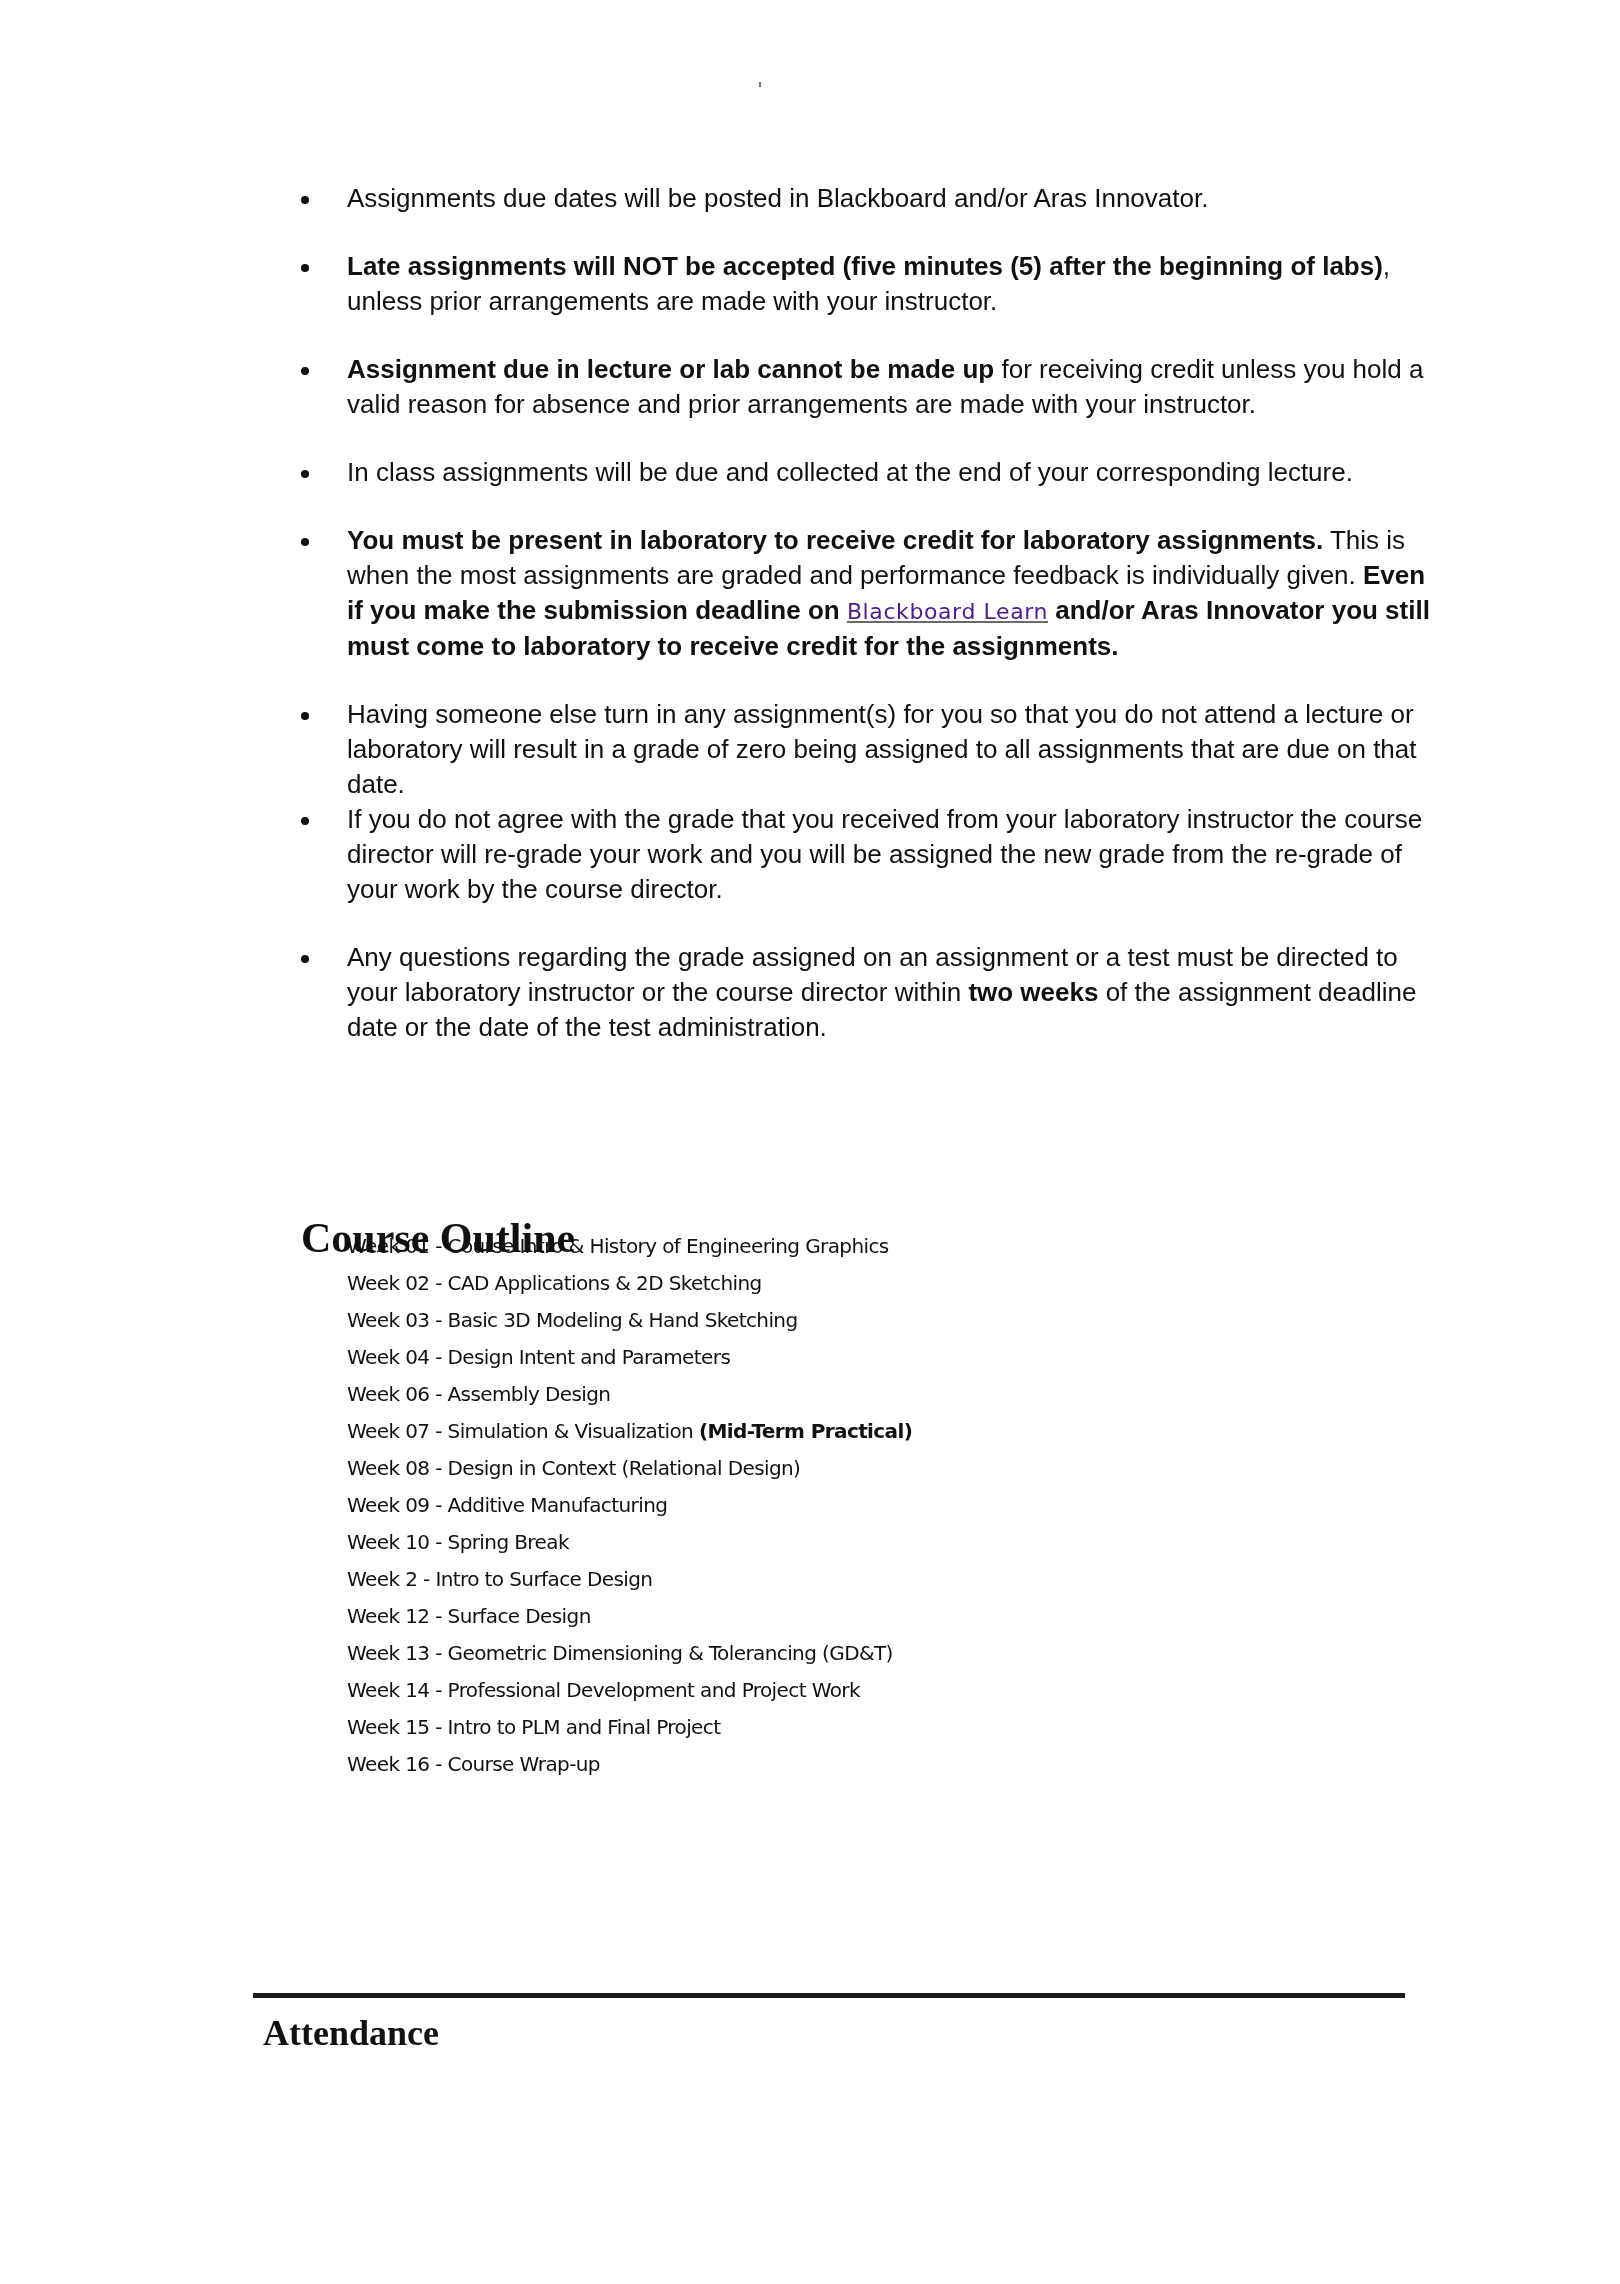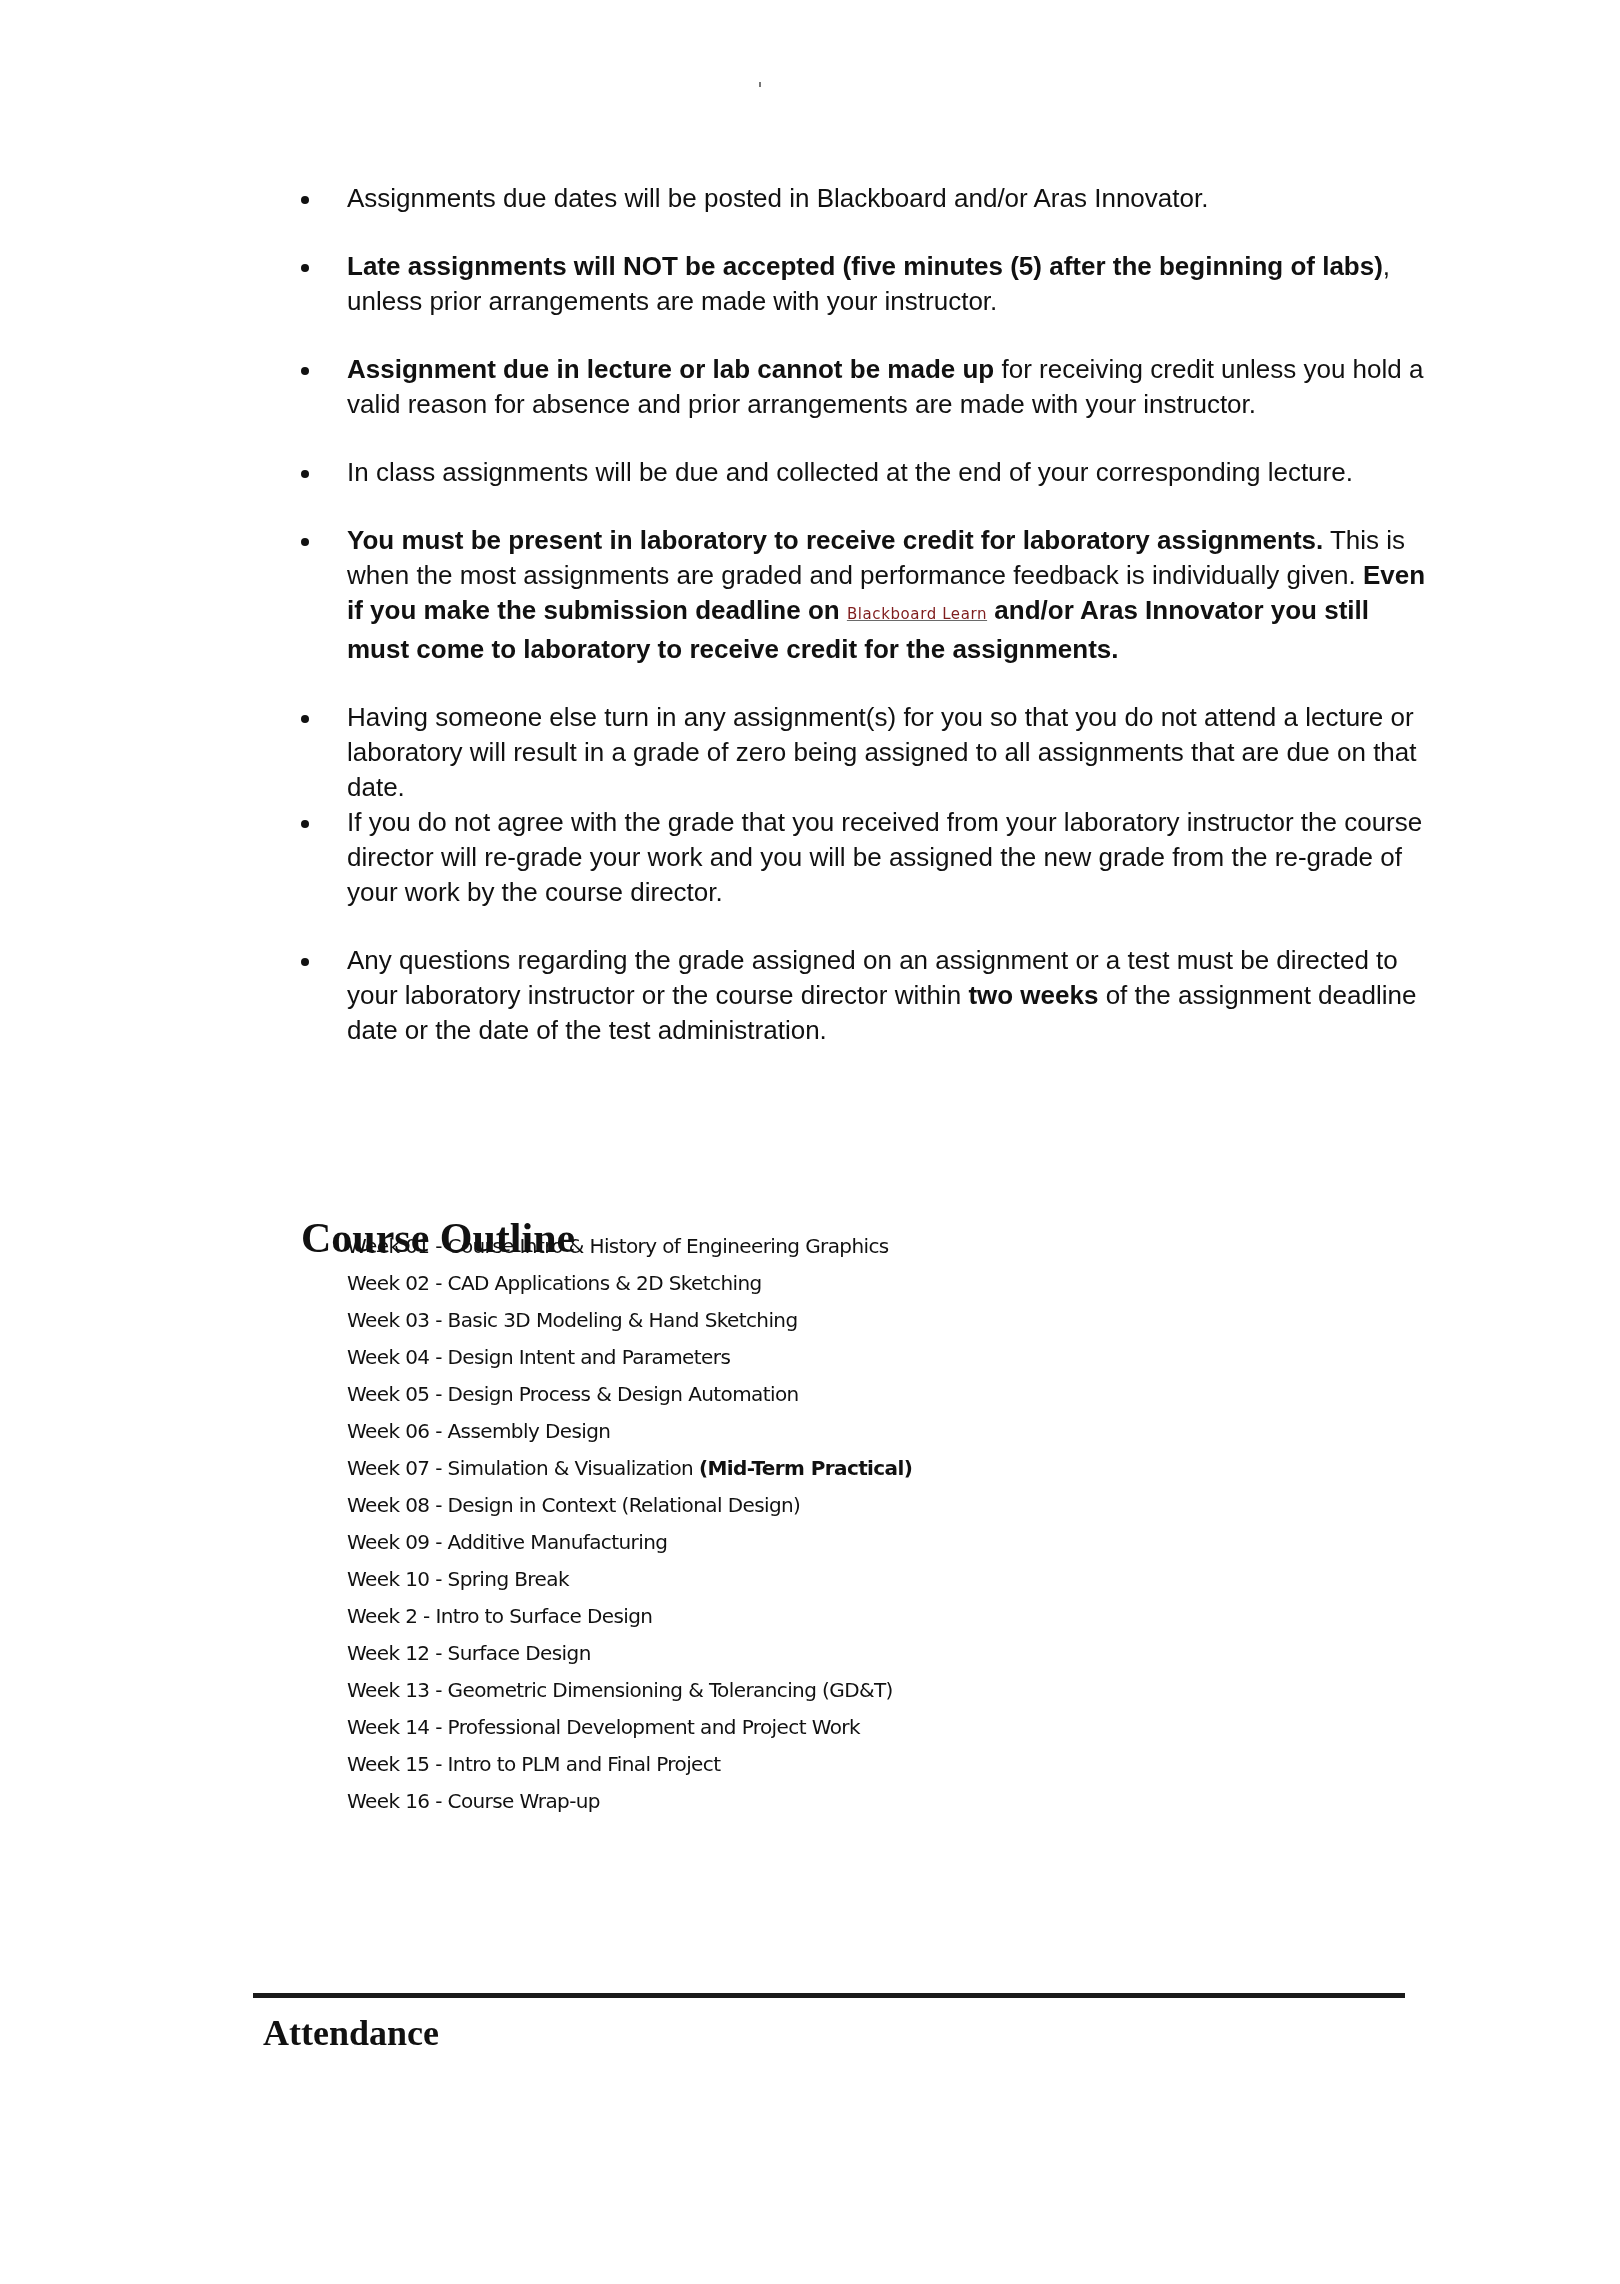--- a/index.html
+++ b/index.html
@@ -43,25 +43,25 @@
       top: 15px;
       width: 8px;
       height: 8px;
       border-radius: 50%;
       background: #111111;
     }
     .gap-lg { margin-top: 33px !important; }
     .gap-sm { margin-top: 0 !important; }
     .b { font-weight: bold; }
     .link {
-      color: #7f1d1d;
+      color: #4c1d95;
       text-decoration: underline;
       text-decoration-color: #6a6a6a;
       font-family: "DejaVu Sans", sans-serif;
-      font-size: 15px;
+      font-size: 22px;
       letter-spacing: 0.6px;
     }
     .section-title {
       position: absolute;
       left: 301px;
       top: 1218px;
       margin: 0;
       font-family: "Liberation Serif", serif;
       font-weight: bold;
       font-size: 42px;
@@ -147,21 +147,20 @@
     </li>
   </ul>
 
   <h2 class="section-title">Course Outline</h2>
 
   <ul class="outline">
     <li><span>Week 01 - Course Intro &amp; History of Engineering Graphics</span></li>
     <li><span>Week 02 - CAD Applications &amp; 2D Sketching</span></li>
     <li><span>Week 03 - Basic 3D Modeling &amp; Hand Sketching</span></li>
     <li><span>Week 04 - Design Intent and Parameters</span></li>
-    <li><span>Week 05 - Design Process &amp; Design Automation</span></li>
     <li><span>Week 06 - Assembly Design</span></li>
     <li><span>Week 07 - Simulation &amp; Visualization </span><span class="emph">(Mid-Term Practical)</span></li>
     <li><span>Week 08 - Design in Context (Relational Design)</span></li>
     <li><span>Week 09 - Additive Manufacturing</span></li>
     <li><span>Week 10 - Spring Break</span></li>
     <li><span>Week 2 - Intro to Surface Design</span></li>
     <li><span>Week 12 - Surface Design</span></li>
     <li><span>Week 13 - Geometric Dimensioning &amp; Tolerancing (GD&amp;T)</span></li>
     <li><span>Week 14 - Professional Development and Project Work</span></li>
     <li><span>Week 15 - Intro to PLM and Final Project</span></li>

